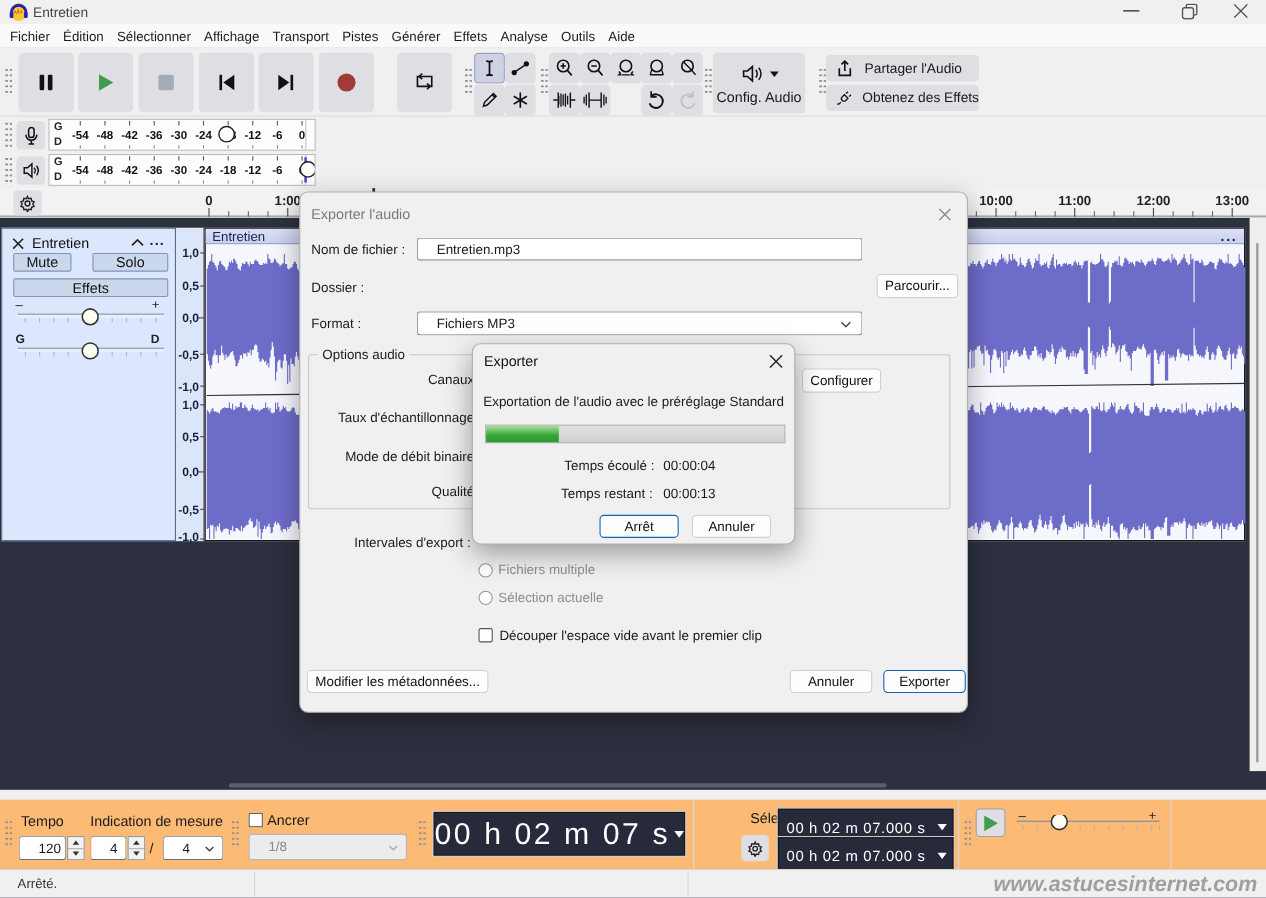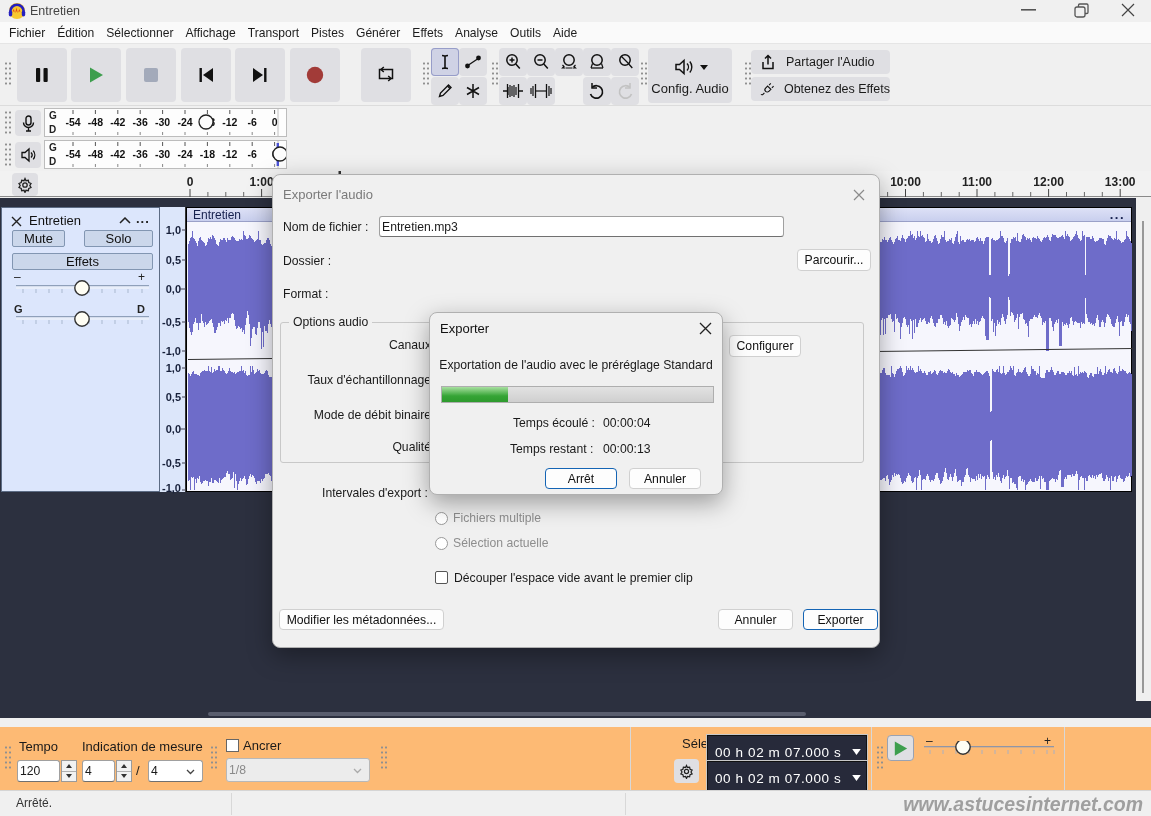--- a/index.html
+++ b/index.html
@@ -27,21 +27,21 @@
 .tpbtn{position:absolute;background:#cbd7eb;border:1px solid #8296b2;border-radius:2px;text-align:center;font-size:13px;color:#111;}
 #vruler{position:absolute;left:160px;top:9px;width:26px;height:285px;background:#dce6fa;border-right:1px solid #333;}
 #clip{position:absolute;left:186px;top:9px;width:946px;height:285px;background:#f6f6fd;border:1px solid #000;}
 #cliphead{position:absolute;left:0;top:0;width:944px;height:14px;background:linear-gradient(#dde1f6,#c9cfee);border-bottom:1px solid #9aa0c8;font-size:12px;color:#16204e;padding-left:6px;line-height:14px;}
 
 #botbar{position:absolute;left:0;top:727px;width:1151px;height:63px;background:#fdba74;}
 #statusbar{position:absolute;left:0;top:790px;width:1151px;height:26px;background:#f0f0f0;border-top:1px solid #d5d5d5;}
 .navy{background:#272a3a;color:#fff;}
 
 .dialog{position:absolute;background:#f0f0f0;border:1px solid #b0b0b0;border-radius:8px;box-shadow:0 8px 24px rgba(0,0,0,.35);font-size:12.2px;}
-.field{position:absolute;background:#fff;border:1px solid #a0a0a0;border-bottom-color:#707070;border-radius:3px;font-size:12.2px;padding-left:2px;display:flex;align-items:center;}
+.field{position:absolute;background:#fff;border:1px solid #a0a0a0;border-bottom-color:#707070;border-radius:3px;font-size:12.2px;padding-left:17px;display:flex;align-items:center;}
 .dlgbtn{position:absolute;background:#fdfdfd;border:1px solid #d0d0d0;border-radius:4px;font-size:12.2px;display:flex;align-items:center;justify-content:center;color:#111;}
 .dlgbtn.def{border:1.5px solid #1464b4;}
 .spin{position:absolute;width:16px;height:22px;background:#f2f2f2;border:1px solid #9a9a9a;}
 .spin:before{content:"";position:absolute;left:3.5px;top:3px;border:3.5px solid transparent;border-bottom:4.5px solid #333;border-top:none;}
 .spin:after{content:"";position:absolute;left:3.5px;bottom:3px;border:3.5px solid transparent;border-top:4.5px solid #333;border-bottom:none;}
 .spin b{position:absolute;left:0px;top:10px;width:14px;height:1px;background:#b0b0b0;}
 .radio{width:13px;height:13px;border:1px solid #999;border-radius:50%;background:#fff;}
 .timefield{width:160px;height:34px;border:1px solid #111;outline:1px solid #c8c8c8;display:flex;align-items:center;justify-content:space-between;padding:0 5px 0 7px;font-size:13.5px;letter-spacing:0.6px;white-space:pre;}
 </style></head>
 <body>
@@ -518,20 +518,26 @@
   <div class="abs" style="left:136px;top:36px;">/</div>
   <div class="field" style="left:148px;top:33px;width:55px;height:22px;">4<svg class="abs" style="right:7px;top:8px;" width="9" height="6" viewBox="0 0 9 6" fill="none" stroke="#444" stroke-width="1.3">
         <path d="M1 1l3.5 3.5L8 1"></path>
       </svg></div>
   <div class="gripdots" style="left:210px;top:18px;"></div>
   <div class="abs" style="left:226px;top:11px;"><span style="display:inline-block;width:13px;height:13px;border:1px solid #666;background:#fff;vertical-align:-2px;margin-right:4px;"></span>Ancrer</div>
   <div class="field" style="left:226px;top:31px;width:144px;height:24px;background:#ececec;color:#8a8a8a;border-color:#b8b8b8;">1/8<svg class="abs" style="right:7px;top:9px;" width="9" height="6" viewBox="0 0 9 6" fill="none" stroke="#aaa" stroke-width="1.3">
         <path d="M1 1l3.5 3.5L8 1"></path>
       </svg></div>
   <div class="gripdots" style="left:380px;top:18px;"></div>
+  <div class="navy abs" style="left:394px;top:11px;width:229px;height:40px;border:1px solid #14161f;outline:1px solid #cfcfcf;display:flex;align-items:center;justify-content:center;">
+    <span style="font-size:27.5px;letter-spacing:2.3px;white-space:pre;">00 h 02 m 07 s</span>
+      <svg style="margin-left:4px;" width="10" height="7" viewBox="0 0 10 7">
+        <path d="M0 0h10L5 7z" fill="#fff"></path>
+      </svg>
+  </div>
   <div class="abs" style="left:630px;top:0px;width:1px;height:63px;background:#d8d8d8;"></div>
   <div class="abs" style="left:647px;top:9px;font-size:13px;margin-left:35px;">Sélection</div>
   <div class="tbtn" style="left:674px;top:32px;width:25px;height:24px;">
       <svg width="15" height="15" viewBox="0 0 16 16" fill="none" stroke="#222" stroke-width="1.3">
         <circle cx="8" cy="8" r="2.2"></circle>
         <path d="M8 1.6l1 2.1 2.3-.4 .5 2.3 2.2 .9-1.2 2 1.2 2-2.2 .9-.5 2.3-2.3-.4-1 2.1-1-2.1-2.3 .4-.5-2.3-2.2-.9 1.2-2-1.2-2 2.2-.9 .5-2.3 2.3 .4z"></path>
       </svg>
     </div>
   <div class="navy abs timefield" style="left:707px;top:8px;">00 h 02 m 07.000 s<svg style="margin-left:6px;" width="9" height="6" viewBox="0 0 10 7">
         <path d="M0 0h10L5 7z" fill="#fff"></path>
@@ -577,20 +583,23 @@
 <div class="dialog" id="dlg1" style="left:272px;top:174px;width:608px;height:474px;">
   <div class="abs" style="left:10px;top:12px;font-size:13px;color:#7a7a7a;">Exporter l'audio</div>
   <svg class="abs" style="right:14px;top:14px;" width="12" height="12" viewBox="0 0 12 12" stroke="#8a8a8a" stroke-width="1.2">
       <path d="M1 1l10 10M11 1L1 11"></path>
     </svg>
   <div class="abs" style="left:10px;top:45px;">Nom de fichier :</div>
   <div class="field" style="left:106px;top:41px;width:405px;height:21px;">Entretien.mp3</div>
   <div class="abs" style="left:10px;top:79px;">Dossier :</div>
   <div class="dlgbtn" style="left:524px;top:74px;width:74px;height:22px;">Parcourir...</div>
   <div class="abs" style="left:10px;top:112px;">Format :</div>
+  <div class="field" style="left:106px;top:108px;width:405px;height:22px;">Fichiers MP3<svg class="abs" style="right:9px;top:8px;" width="10" height="6" viewBox="0 0 10 6" fill="none" stroke="#444" stroke-width="1.3">
+        <path d="M1 1l4 4 4-4"></path>
+      </svg></div>
   <div class="abs" style="left:7px;top:147px;width:584px;height:141px;border:1px solid #c8c8c8;border-radius:3px;"></div>
   <div class="abs" style="left:16px;top:140px;background:#f0f0f0;padding:0 4px;">Options audio</div>
   <div class="abs" style="left:0px;top:163px;width:158px;text-align:right;">Canaux</div>
   <div class="abs" style="left:0px;top:198px;width:158px;text-align:right;">Taux d'échantillonnage</div>
   <div class="abs" style="left:0px;top:233px;width:158px;text-align:right;">Mode de débit binaire</div>
   <div class="abs" style="left:0px;top:265px;width:158px;text-align:right;">Qualité</div>
   <div class="dlgbtn" style="left:456px;top:160px;width:72px;height:22px;">Configurer</div>
   <div class="abs" style="left:49px;top:311px;">Intervales d'export :</div>
   <div class="radio abs" style="left:162px;top:337px;"></div>
     <div class="abs" style="left:180px;top:336px;color:#8d8d8d;">Fichiers multiple</div>

